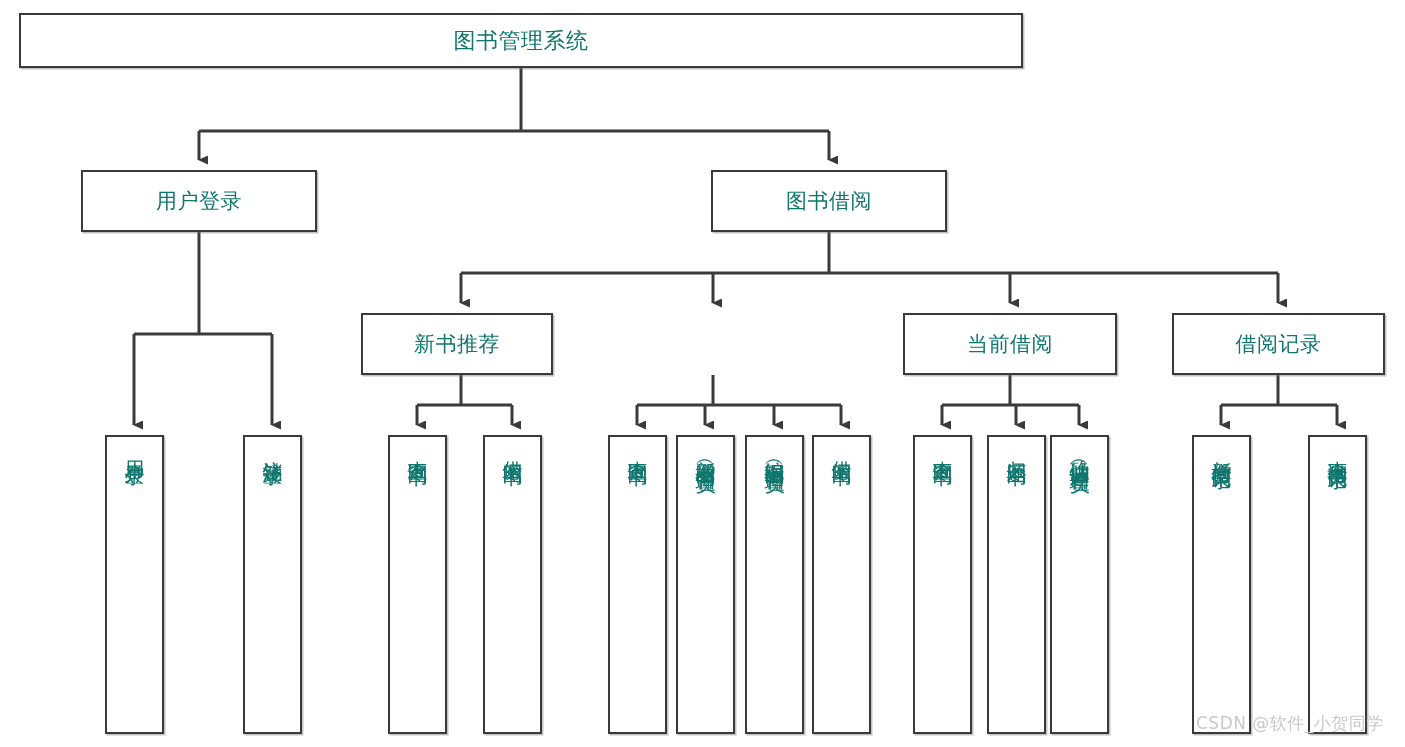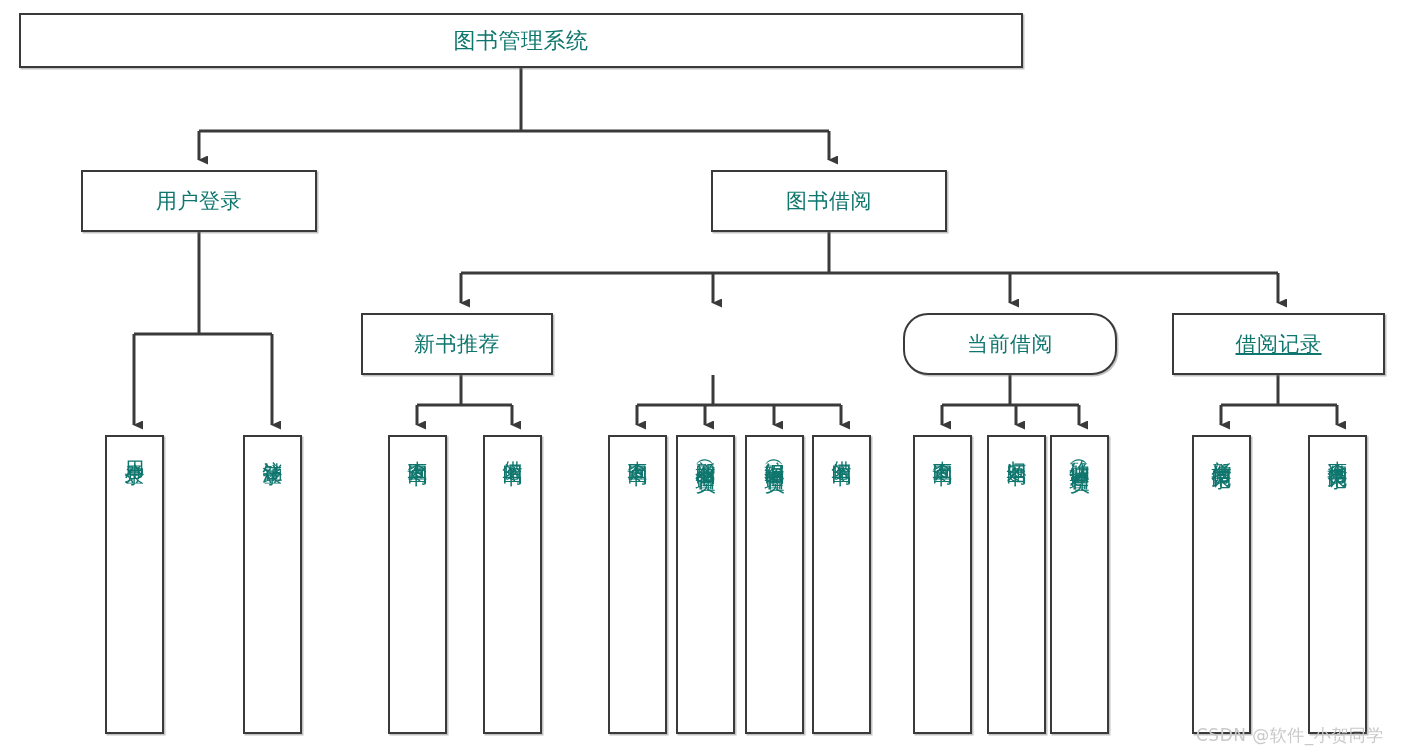--- a/index.html
+++ b/index.html
@@ -65,21 +65,20 @@
   }
   .watermark {
     position: absolute;
     left: 1196px;
     top: 712px;
     font-size: 17px;
     color: #c9c9c9;
     white-space: nowrap;
     letter-spacing: 0.5px;
     user-select: none;
-    margin-top: 12px;
   }
 </style>
 </head>
 <body>
 
 <div id="diagram-root">
 
   <svg class="wires" viewBox="0 0 1405 747">
     <defs>
       <marker id="arrow" markerWidth="9" markerHeight="10" refX="4.5" refY="9" orient="auto" markerUnits="userSpaceOnUse">
@@ -137,24 +136,24 @@
   <div class="node horiz" style="left:81px; top:170px; width:236px; height:62px;">
     <span class="label">用户登录</span>
   </div>
   <div class="node horiz" style="left:711px; top:170px; width:236px; height:62px;">
     <span class="label">图书借阅</span>
   </div>
 
   <div class="node horiz" style="left:361px; top:313px; width:192px; height:62px;">
     <span class="label">新书推荐</span>
   </div>
-  <div class="node horiz" style="left:903px; top:313px; width:214px; height:62px;border-radius:25px;">
+  <div class="node horiz" style="left:903px; top:313px; width:214px; height:62px;">
     <span class="label">当前借阅</span>
   </div>
-  <div class="node horiz" style="left:1172px; top:313px; width:213px; height:62px;text-decoration:underline;">
+  <div class="node horiz" style="left:1172px; top:313px; width:213px; height:62px;">
     <span class="label">借阅记录</span>
   </div>
 
   <div class="node vert" style="left:105px; top:435px; width:59px; height:299px;">
     <span class="label">用户登录</span>
   </div>
   <div class="node vert" style="left:243px; top:435px; width:59px; height:299px;">
     <span class="label">注销登录</span>
   </div>
 

